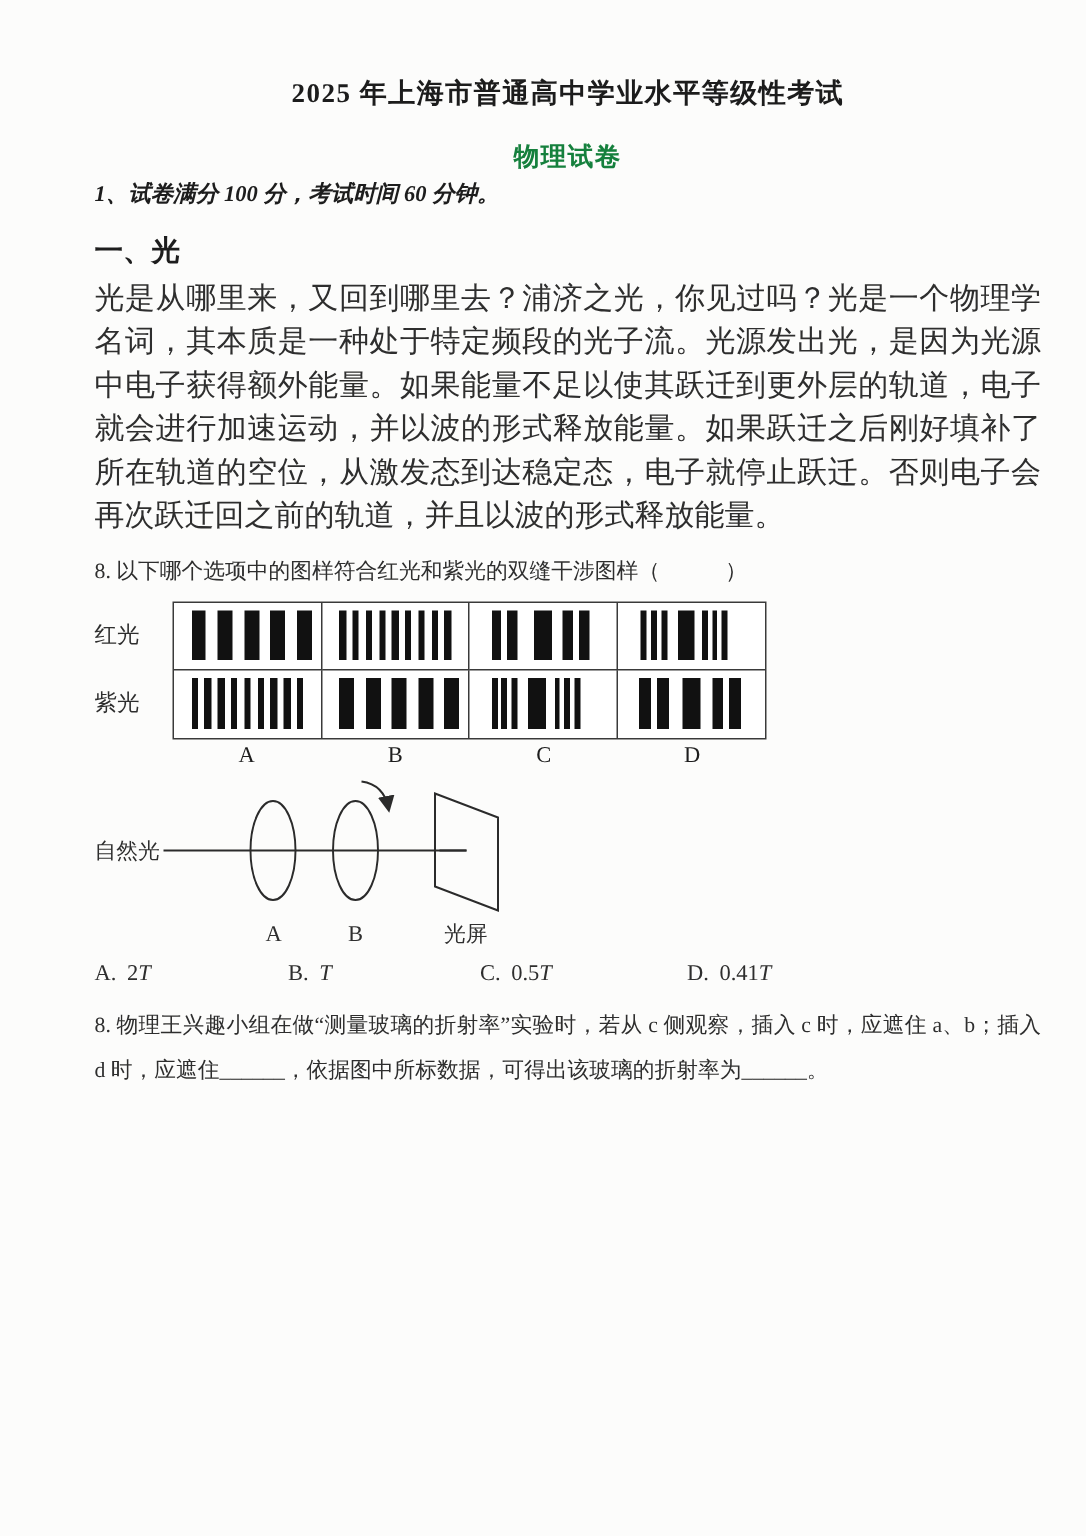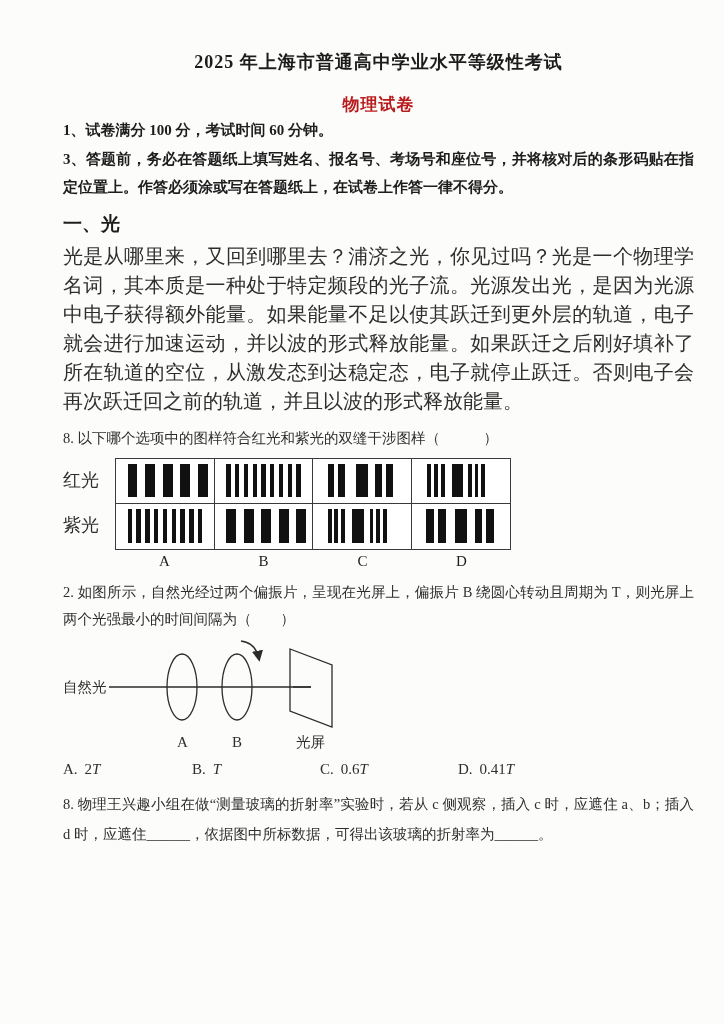--- a/index.html
+++ b/index.html
@@ -11,40 +11,40 @@
     overflow: hidden;
   }
   .content { padding: 50px 30px 0 63px; }
 
   .title {
     text-align: center; font-size: 18px; font-weight: bold;
     color: #1c1c1c; letter-spacing: 1px;
   }
   .subtitle {
     text-align: center; font-size: 17px; font-weight: bold;
-    color: #b91c1c; margin-top: 19px; letter-spacing: 1px;
+    color: #15803d; margin-top: 19px; letter-spacing: 1px;
   }
 
   .notice-head { font-weight: bold; font-size: 15px; margin-top: 20px; color:#1d1d1d; }
-  .notice-item { font-weight: bold; font-size: 15px; line-height: 28.5px; text-align: justify; color:#1d1d1d; }
+  .notice-item { font-weight: bold; font-size: 15px; line-height: 28.5px; text-align: justify; color:#1d1d1d;font-style:italic; }
   .notice-item + .notice-item { margin-top: 0; }
 
   .section-head { font-weight: bold; font-size: 19px; margin-top: 9px; color:#1d1d1d; }
 
   .intro { font-size: 20px; line-height: 29px; text-align: justify; margin-top: 5px; color:#2e2e2e; }
 
   .qtext { font-size: 14.5px; line-height: 27px; margin-top: 9px; text-align: justify; color:#2e2e2e; }
 
   
   .fig1-wrap { margin-top: 6px; }
   .fig1 { display: flex; align-items: stretch; }
   .fig1-rowlabels { width: 52px; display: flex; flex-direction: column; }
   .fig1-rowlabels .rlabel {
     height: 45px; display: flex; align-items: center;
-    font-size: 18px; color:#2e2e2e;
+    font-size: 15px; color:#2e2e2e;
   }
   .ftable {
     width: 396px; border: 1.5px solid #3a3a3a;
     display: grid; grid-template-columns: repeat(4, 1fr); grid-template-rows: 45px 45px;
     background: #fff;
   }
   .pcell { position: relative; border-right: 1.5px solid #3a3a3a; border-bottom: 1.5px solid #3a3a3a; }
   .pcell:nth-child(4n) { border-right: none; }
   .pcell:nth-child(n+5) { border-bottom: none; }
   .bar { position: absolute; top: 13%; height: 74%; background: #111; }
@@ -68,21 +68,20 @@
 </style>
 </head>
 <body>
 
 <div class="content">
 
   <div class="title">2025 年上海市普通高中学业水平等级性考试</div>
   <div class="subtitle">物理试卷</div>
 
   <div class="notice-item">1、试卷满分 100 分，考试时间 60 分钟。</div>
-  <div class="notice-item">3、答题前，务必在答题纸上填写姓名、报名号、考场号和座位号，并将核对后的条形码贴在指定位置上。作答必须涂或写在答题纸上，在试卷上作答一律不得分。</div>
 
   <div class="section-head">一、光</div>
   <div class="intro">光是从哪里来，又回到哪里去？浦济之光，你见过吗？光是一个物理学名词，其本质是一种处于特定频段的光子流。光源发出光，是因为光源中电子获得额外能量。如果能量不足以使其跃迁到更外层的轨道，电子就会进行加速运动，并以波的形式释放能量。如果跃迁之后刚好填补了所在轨道的空位，从激发态到达稳定态，电子就停止跃迁。否则电子会再次跃迁回之前的轨道，并且以波的形式释放能量。</div>
 
   <div class="qtext">8. 以下哪个选项中的图样符合红光和紫光的双缝干涉图样（　　　）</div>
 
   <div class="fig1-wrap">
     <div class="fig1">
       <div class="fig1-rowlabels">
         <div class="rlabel">红光</div>
@@ -160,21 +159,20 @@
       </div>
     </div>
     <div class="fig1-letters">
       <span>A</span>
       <span>B</span>
       <span>C</span>
       <span>D</span>
     </div>
   </div>
 
-  <div class="qtext">2. 如图所示，自然光经过两个偏振片，呈现在光屏上，偏振片 B 绕圆心转动且周期为 T，则光屏上两个光强最小的时间间隔为（　　）</div>
 
   <div class="diagram">
     <svg width="460" height="118" viewBox="0 0 460 118">
       <defs>
         <marker id="ah" markerWidth="8" markerHeight="8" refX="6" refY="4" orient="auto">
           <path d="M0,0 L8,4 L0,8 z" fill="#2b2b2b"></path>
         </marker>
       </defs>
       <text x="0" y="55" font-size="14.5">自然光</text>
       <line x1="46" y1="50" x2="248" y2="50" stroke="#2b2b2b" stroke-width="1.3"></line>
@@ -185,19 +183,19 @@
       <line x1="230" y1="50" x2="248" y2="50" stroke="#2b2b2b" stroke-width="1.3"></line>
       <text x="114" y="110" font-size="15">A</text>
       <text x="169" y="110" font-size="15">B</text>
       <text x="233" y="110" font-size="14.5">光屏</text>
     </svg>
   </div>
 
   <div class="options">
     <span class="opt opt-a"><span class="okey">A.</span><span>2</span><span class="tsym">T</span></span>
     <span class="opt opt-b"><span class="okey">B.</span><span></span><span class="tsym">T</span></span>
-    <span class="opt opt-c"><span class="okey">C.</span><span>0.6</span><span class="tsym">T</span></span>
+    <span class="opt opt-c"><span class="okey">C.</span><span>0.5</span><span class="tsym">T</span></span>
     <span class="opt opt-d"><span class="okey">D.</span><span>0.41</span><span class="tsym">T</span></span>
   </div>
 
   <div class="qtext q3">8. 物理王兴趣小组在做“测量玻璃的折射率”实验时，若从 c 侧观察，插入 c 时，应遮住 a、b；插入 d 时，应遮住______，依据图中所标数据，可得出该玻璃的折射率为______。</div>
 
 </div>
 
 </body></html>

